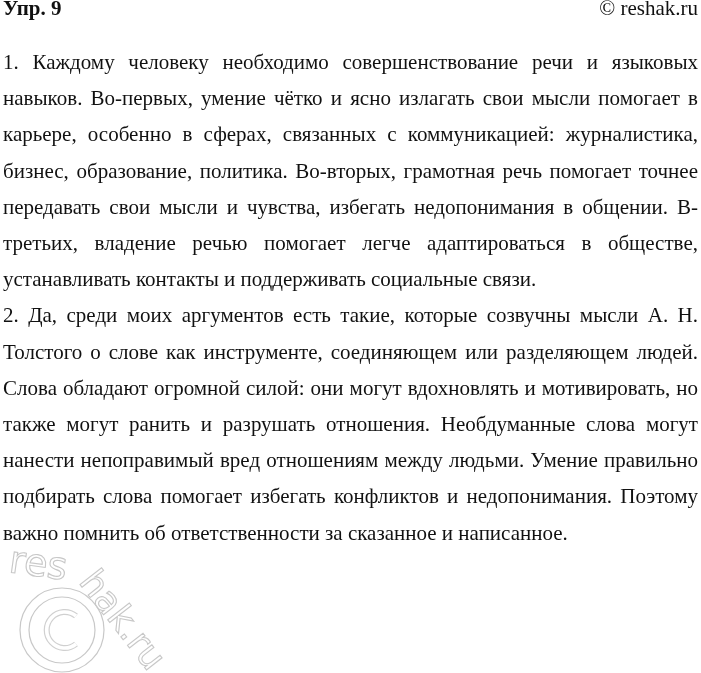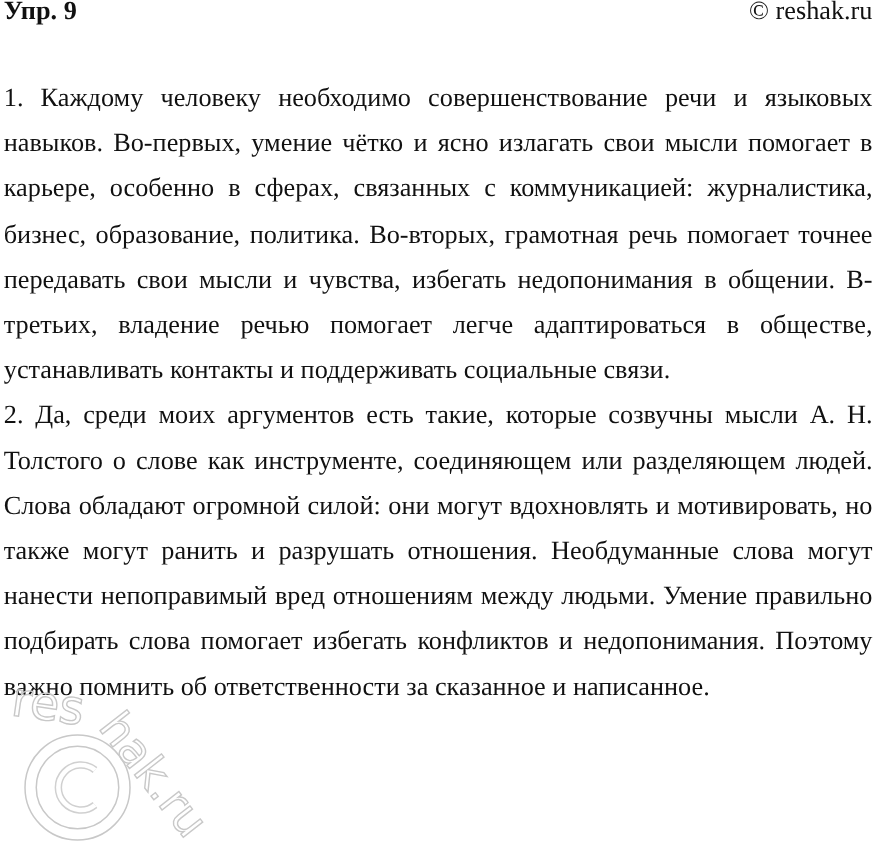--- a/index.html
+++ b/index.html
@@ -33,21 +33,21 @@
     .copyright {
       position: absolute;
       right: 0;
       top: 0;
       font-size: 21px;
     }
     .content {
       position: absolute;
       left: 3px;
       width: 695px;
-      top: 60px;
+      top: 44px;
     }
     .para {
       font-size: 21px;
       line-height: 36.2px;
       text-align: justify;
       text-align-last: left;
       margin: 0;
       hyphens: manual;
     }
     .para + .para {

